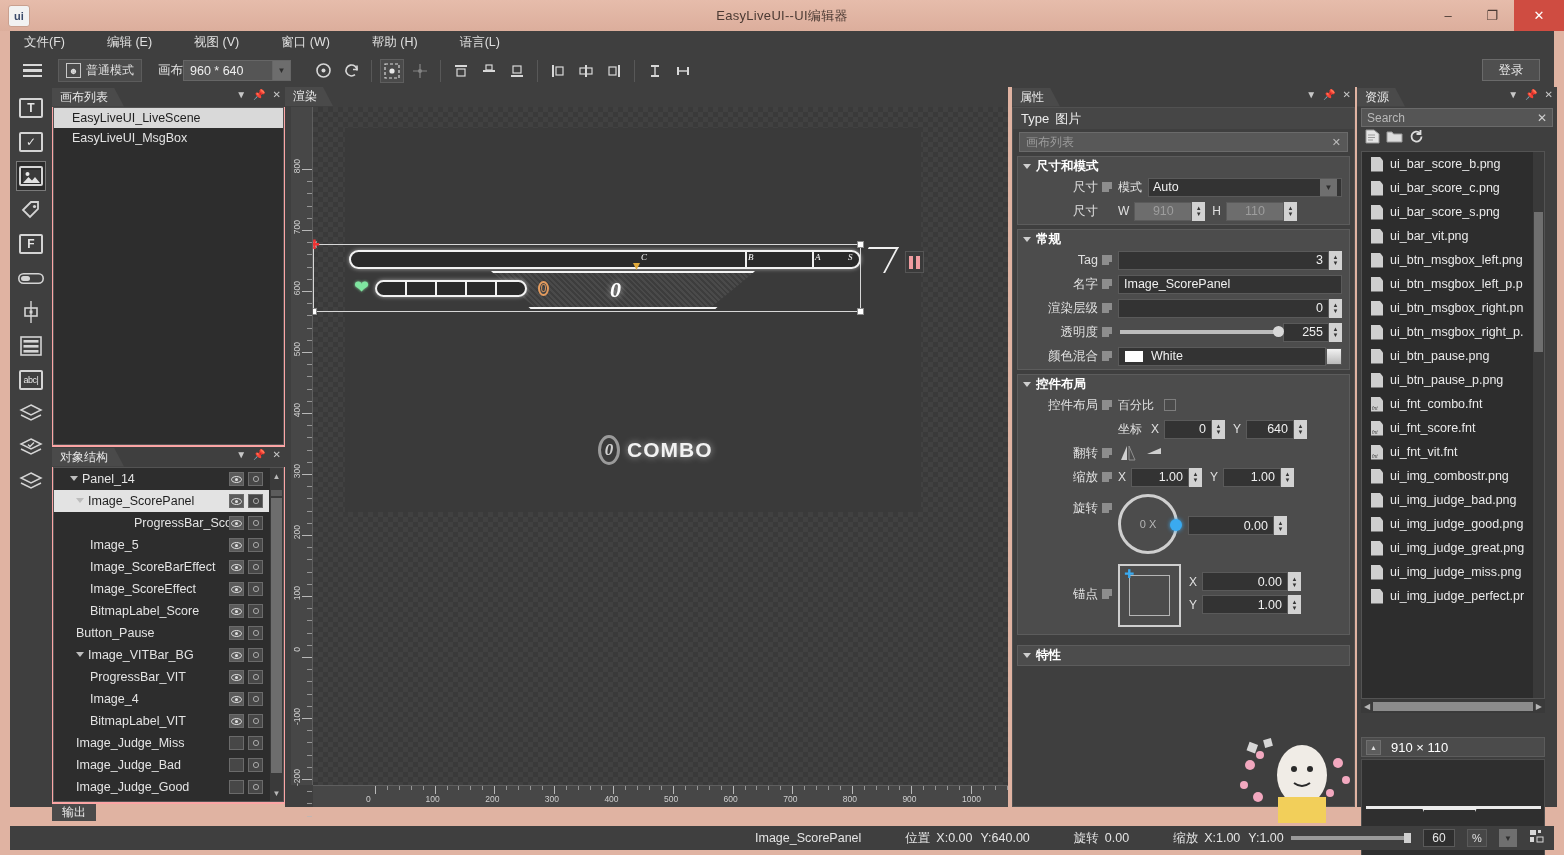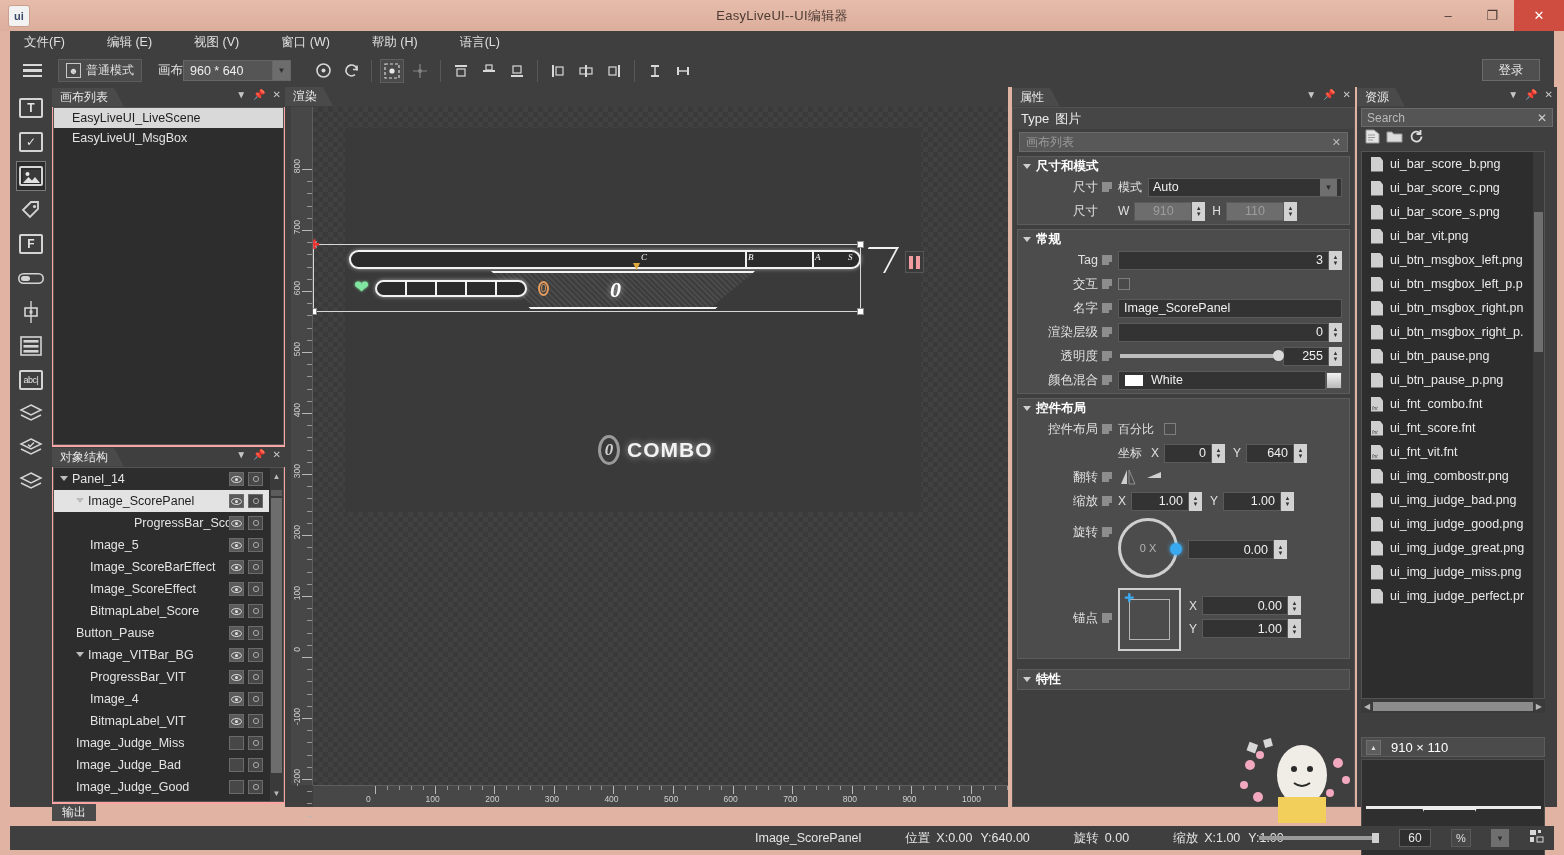--- a/index.html
+++ b/index.html
@@ -251,21 +251,21 @@
 
   
   .outbar { position:absolute; left:52px; top:804px; width:233px; height:30px; }
   .out-tab { height:17px; background:#4a4a4a; display:inline-flex; align-items:center;
       padding:0 10px; color:#ececec; font-size:12px; }
   .statusbar { position:absolute; left:10px; top:826px; width:1544px; height:24px;
       background:#3f3f3f; display:flex; align-items:center; color:#e4e4e4;
       font-size:12.5px; }
   .sb-item { margin-left:44px; white-space:nowrap; }
   .zoomwrap { position:absolute; right:8px; top:3px; display:flex; align-items:center;
-      gap:20px; }
+      gap:12px; }
   .zslider { width:120px; height:4px; background:#9a9a9a; position:relative; }
   .zslider .zk { position:absolute; right:0; top:-3px; width:7px;height:10px;
       background:#cfcfcf; }
   .zval { width:32px;height:18px;background:#2f2f2f;border:1px solid #5a5a5a;
       color:#e8e8e8; font-size:12px; display:flex;align-items:center;
       justify-content:center; }
   .zpct { width:20px;height:18px; display:flex;align-items:center;justify-content:center;
       color:#e0e0e0; font-size:11px; background:#474747; border:1px solid #5a5a5a;}
   .zdd { width:18px;height:18px;background:#6f6f6f;display:flex;align-items:center;
       justify-content:center;font-size:8px;color:#2e2e2e; }
@@ -487,21 +487,21 @@
       <span class="ptab">对象结构</span>
       <span class="pctl">
         <span>▼</span>
         <span>📌</span>
         <span>✕</span>
       </span>
     </div>
     <div class="pbody" style="position:absolute;left:1px;top:20px;width:231px;height:335px;overflow:hidden;">
       <div id="tree-rows" style="position:absolute;left:0;top:0;right:14px;">
           <div class="tree-row">
-            <span style="display:flex;align-items:center;padding-left:6px;">
+            <span style="display:flex;align-items:center;padding-left:16px;">
               <i class="tri open"></i>
               <span>Panel_14</span>
             </span>
             <span class="eyes">
               <i class="eye">
                 <svg width="11" height="7" viewBox="0 0 11 7">
                   <ellipse cx="5.5" cy="3.5" rx="5" ry="3" fill="none" stroke="#e0e0e0"></ellipse>
                   <circle cx="5.5" cy="3.5" r="1.5" fill="#e0e0e0"></circle>
                 </svg>
               </i>
@@ -1002,25 +1002,20 @@
           <i class="tri2"></i>
             <span>常规</span>
         </div>
         <div class="prow">
           <span class="plabel">Tag</span>
           <i class="pflag"></i>
           <span class="pfield r" style="flex:1;">3</span>
           <span class="spin">▲<br>▼</span>
         </div>
         <div class="prow">
-          <span class="plabel">交互</span>
-          <i class="pflag"></i>
-          <span class="chk"></span>
-        </div>
-        <div class="prow">
           <span class="plabel">名字</span>
           <i class="pflag"></i>
           <span class="pfield" style="flex:1;">Image_ScorePanel</span>
         </div>
         <div class="prow">
           <span class="plabel">渲染层级</span>
           <i class="pflag"></i>
           <span class="pfield r" style="flex:1;">0</span>
           <span class="spin">▲<br>▼</span>
         </div>

